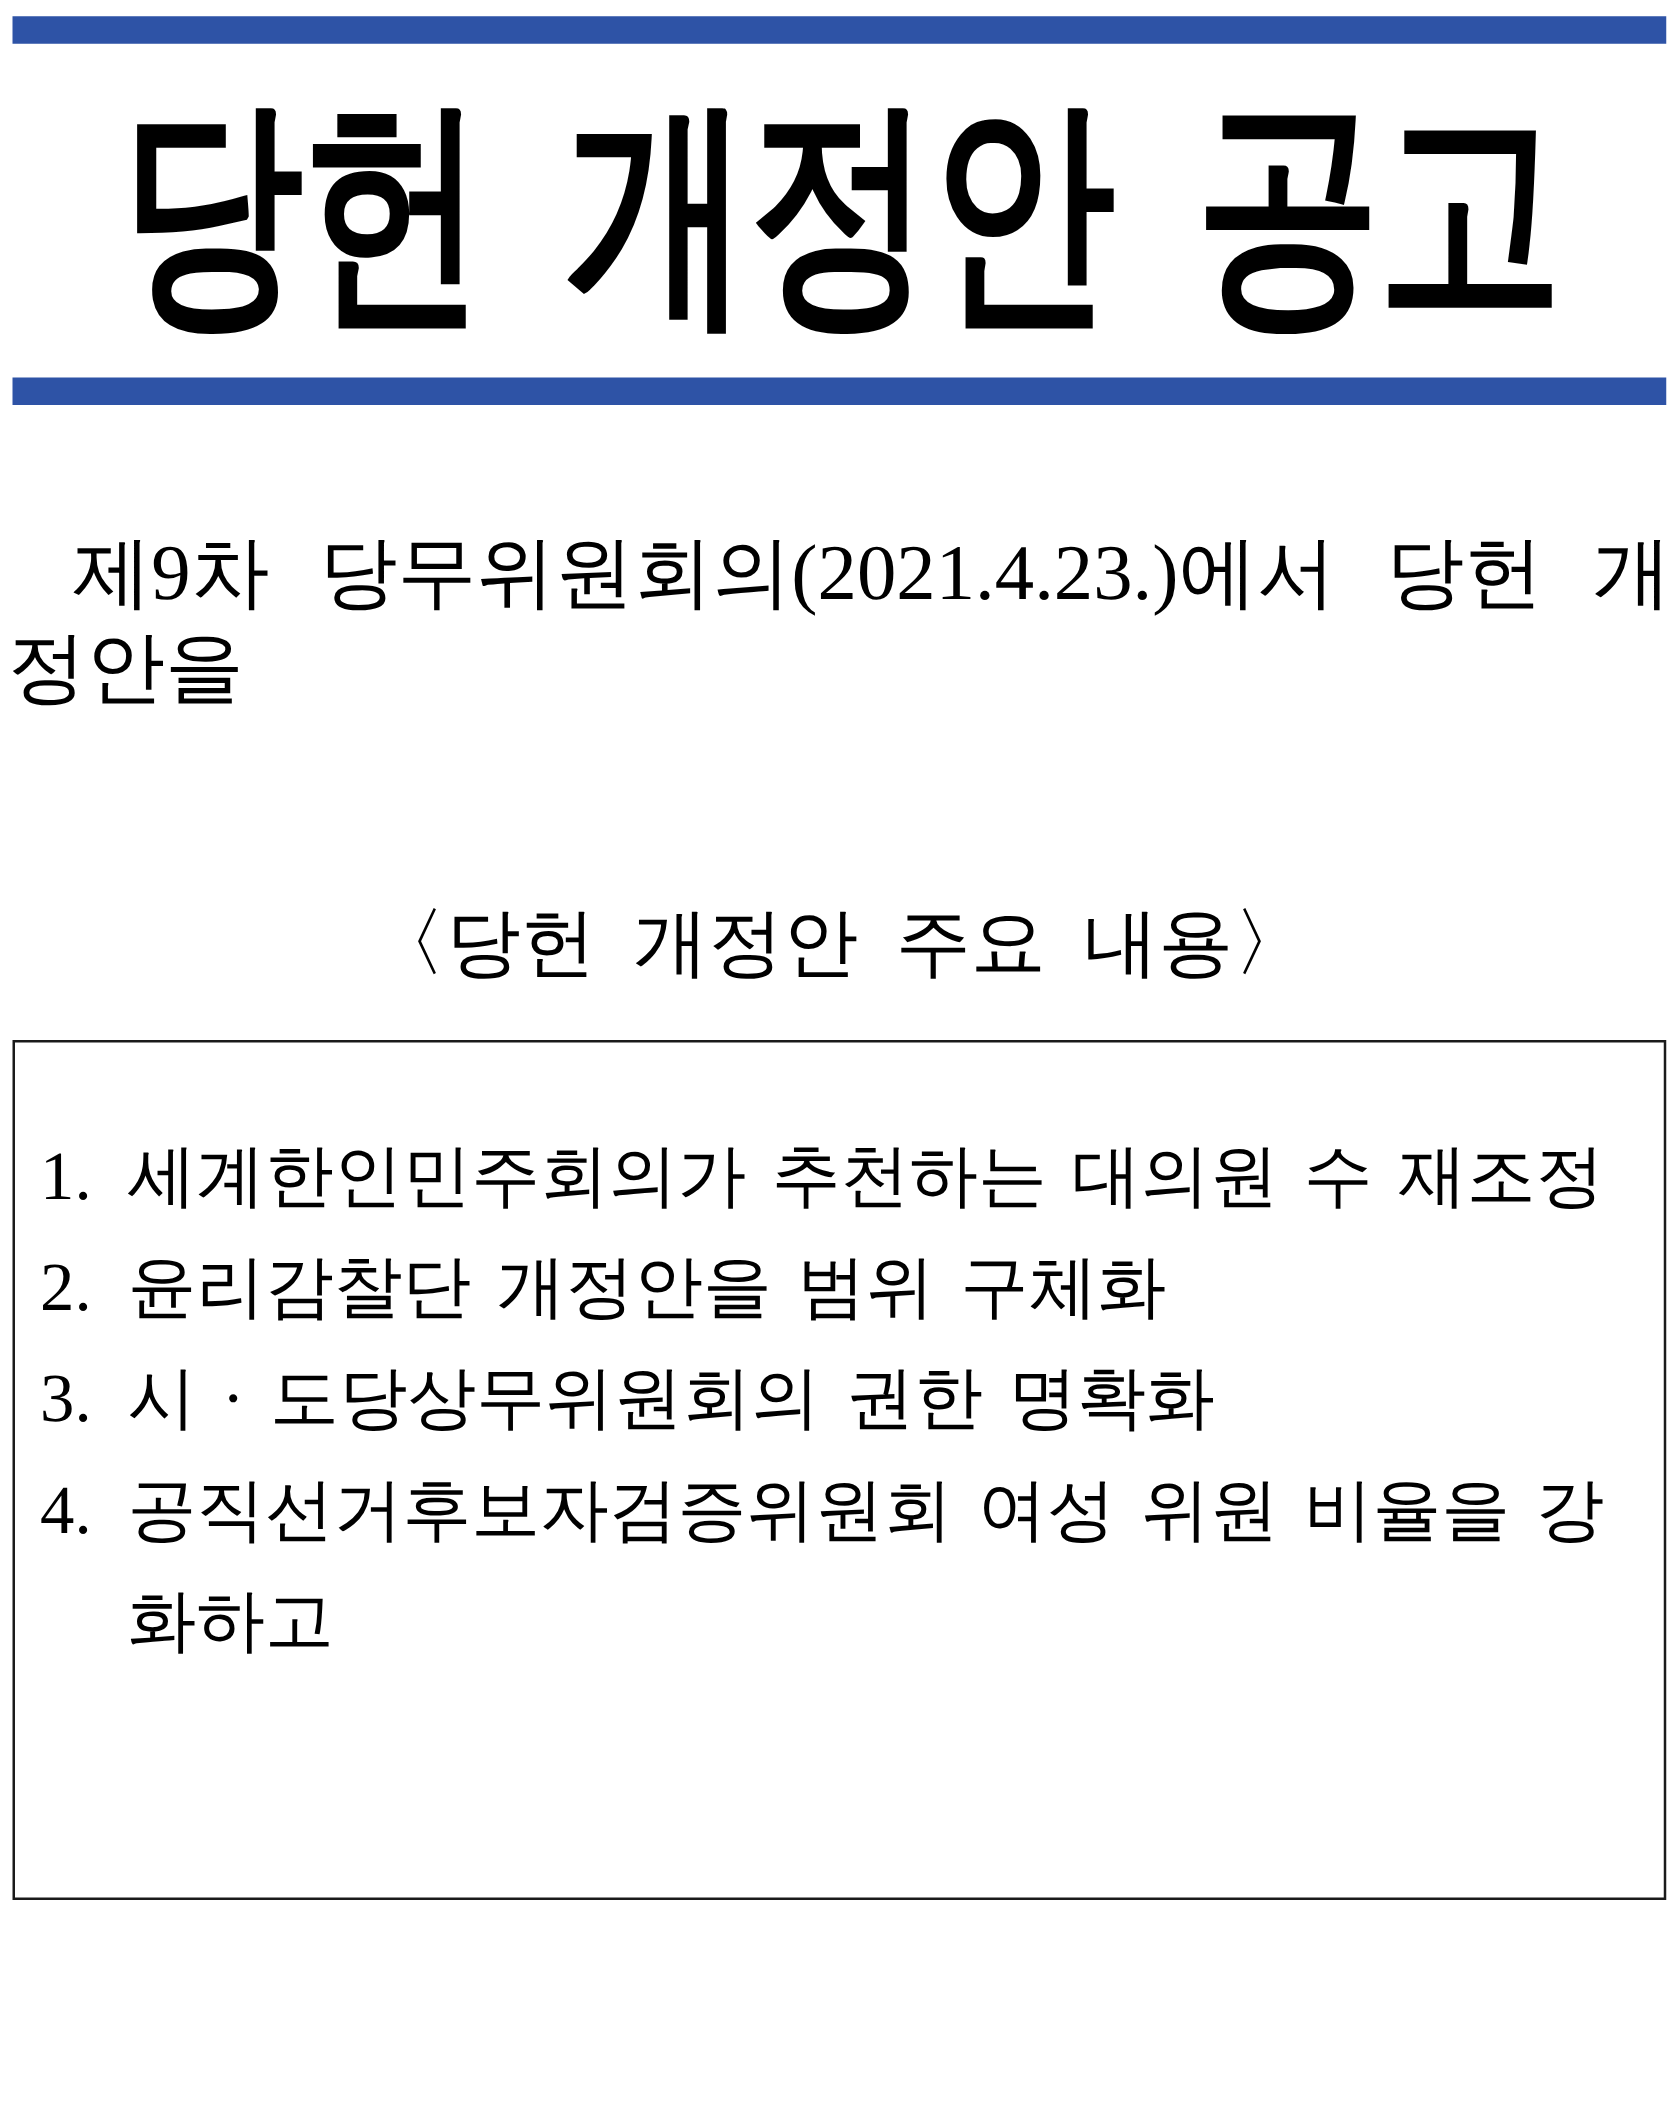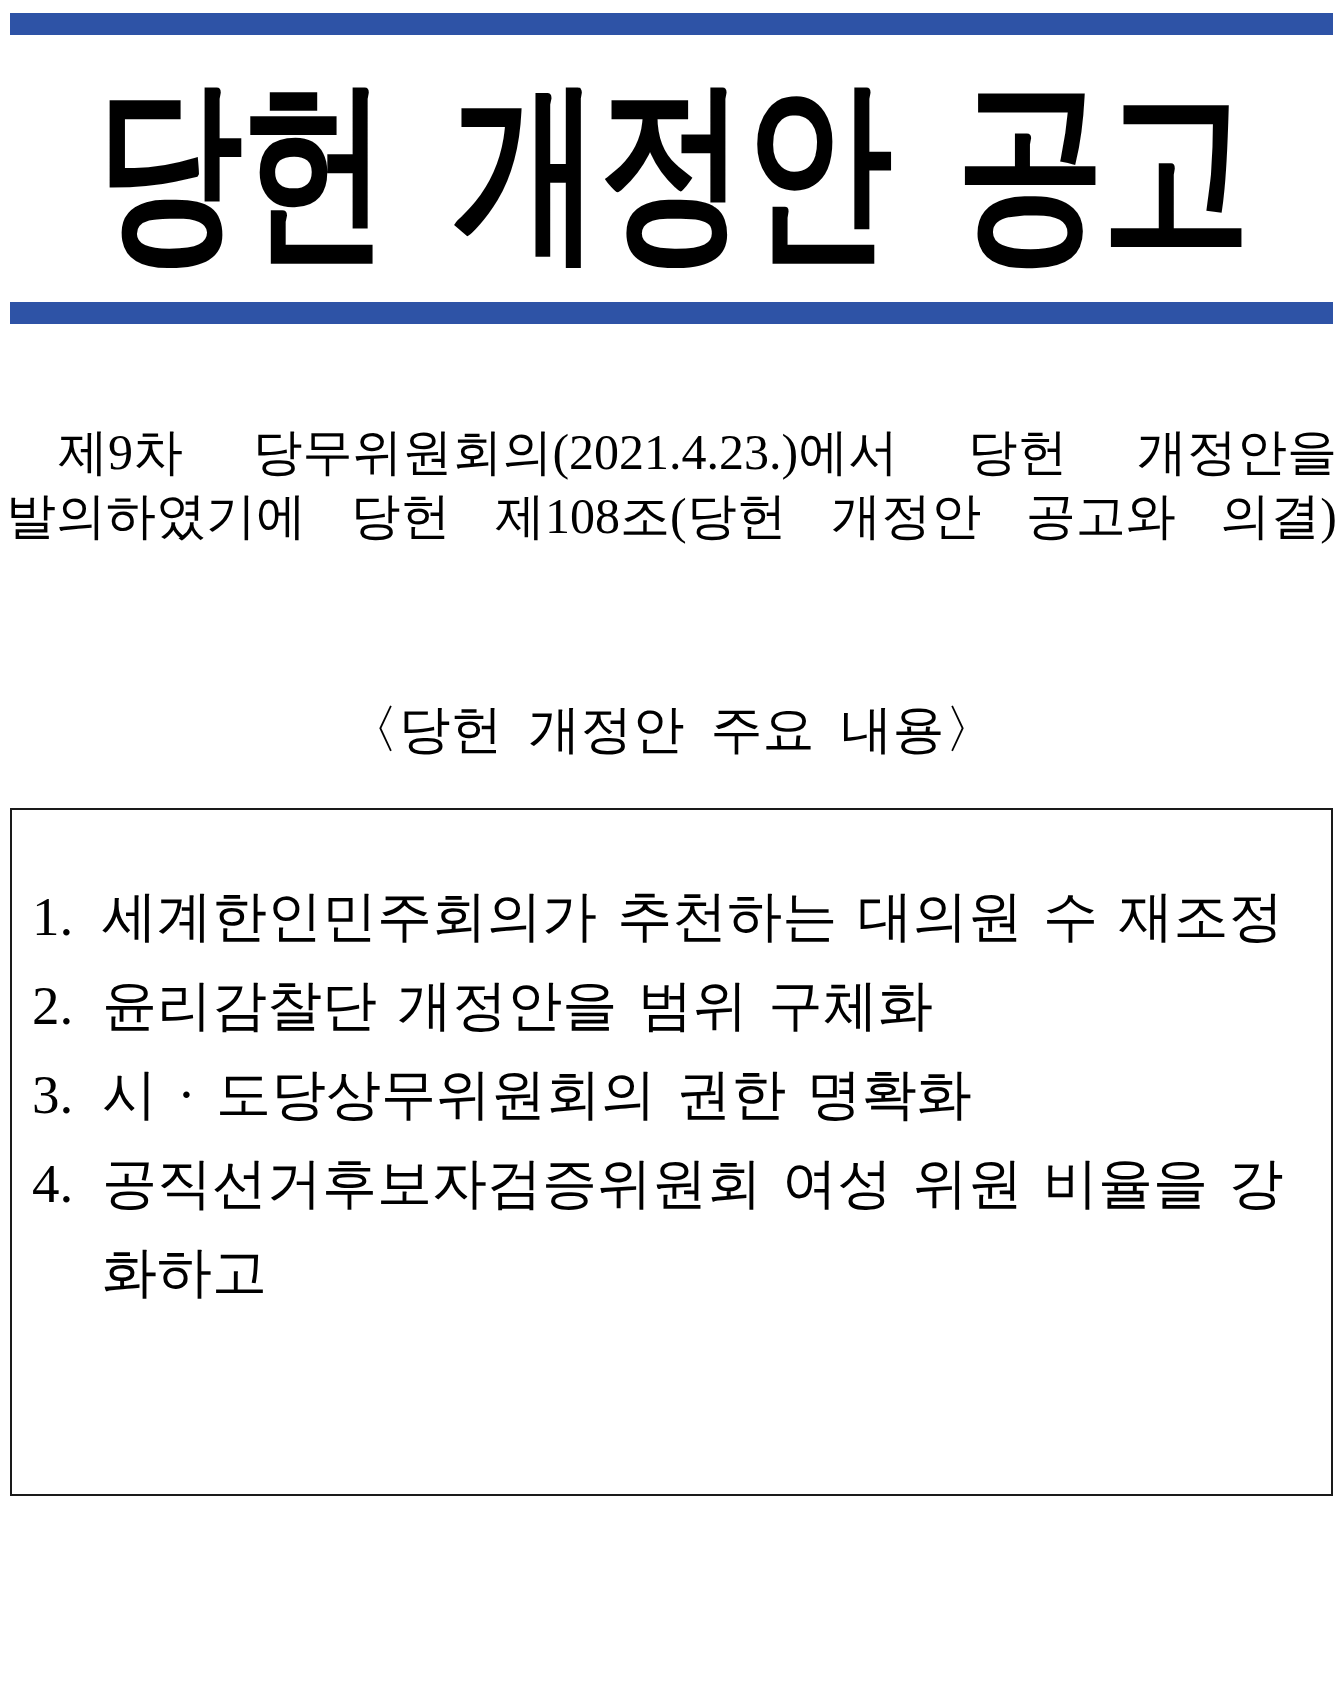--- a/index.html
+++ b/index.html
@@ -41,39 +41,39 @@
     letter-spacing: -2px;
     word-spacing: 0.18em;
     white-space: nowrap;
     transform: scaleY(1.32);
     transform-origin: center center;
   }
 
   
   .body-paragraph {
     margin: 96px 6px 0 6px;
-    font-size: 50px;
-    line-height: 64px;
+    font-size: 63px;
+    line-height: 76px;
   }
   .para-line {
     word-spacing: 0.22em;
   }
   .para-line.justified {
     text-align: justify;
     text-align-last: justify;
   }
   .para-line.first {
     text-indent: 52px;
   }
 
   
   .section-subtitle {
     margin-top: 132px;
     text-align: center;
-    font-size: 52px;
+    font-size: 60px;
     line-height: 100px;
     word-spacing: 0.25em;
   }
 
   
   .summary-box {
     margin: 28px 10px 0 10px;
     height: 688px;
     border: 2px solid #1a1a1a;
     box-sizing: border-box;
@@ -102,21 +102,20 @@
 <div class="accent-bar top" style="background: rgb(46, 83, 166);"></div>
 
 <div class="title-wrap">
   <div class="page-title">당헌 개정안 공고</div>
 </div>
 
 <div class="accent-bar mid" style="background: rgb(46, 83, 166);"></div>
 
 <div class="body-paragraph">
   <div class="para-line justified first">제9차 당무위원회의(2021.4.23.)에서 당헌 개정안을</div>
-  <div class="para-line justified">발의하였기에 당헌 제108조(당헌 개정안 공고와 의결)</div>
 </div>
 
 <div class="section-subtitle">〈당헌 개정안 주요 내용〉</div>
 
 <div class="summary-box">
   <div class="summary-list">
 
     <div class="list-item">
       <span class="num">1.</span>
       <div class="li-text">

